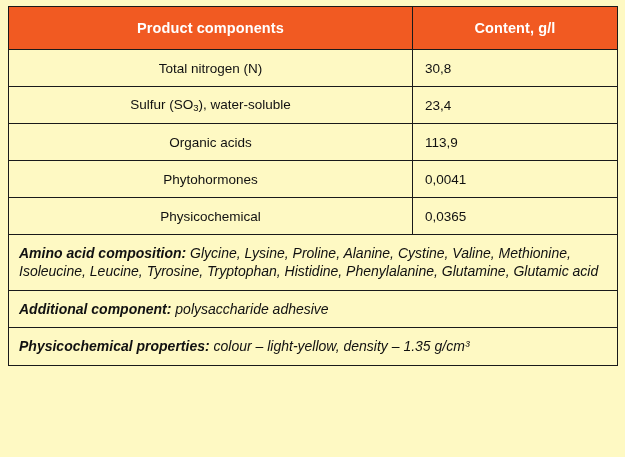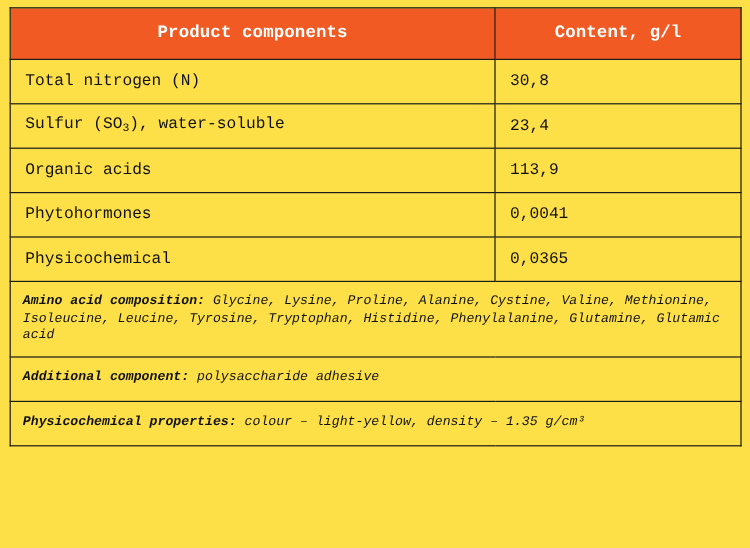--- a/index.html
+++ b/index.html
@@ -12,22 +12,21 @@
     height: 457px;
     font-family: "Liberation Sans", sans-serif;
     color: #111111;
     overflow: hidden;
   }
   .sheet {
     width: 625px;
     height: 457px;
     box-sizing: border-box;
     padding: 6px 8px 8px 8px;
-    background: #fde047;
-    font-family: Liberation Mono, monospace;
+    background: #fef9c3;
   }
   table.spec {
     border-collapse: collapse;
     table-layout: fixed;
     width: 609px;
     border: 1px solid #1a1a1a;
   }
   table.spec col.c1 { width: 404px; }
   table.spec col.c2 { width: 205px; }
 
@@ -42,31 +41,31 @@
     letter-spacing: 0.1px;
   }
   tbody td {
     border: 1px solid #1a1a1a;
     font-size: 13.5px;
     padding: 9px 12px;
     height: 18px;
     color: #111111;
   }
   tbody td.name {
-    text-align: left;
+    text-align: center;
     margin-top: 20px;
   }
   tbody td.value {
     text-align: left;
   }
   tbody tr.note td {
     padding: 9px 10px;
     line-height: 1.32;
     font-style: italic;
-    font-size: 11px;
+    font-size: 14px;
   }
   tbody tr.note td b {
     font-style: italic;
     font-weight: bold;
   }
   sub {
     font-size: 9.5px;
     vertical-align: -0.22em;
   }
 </style>

